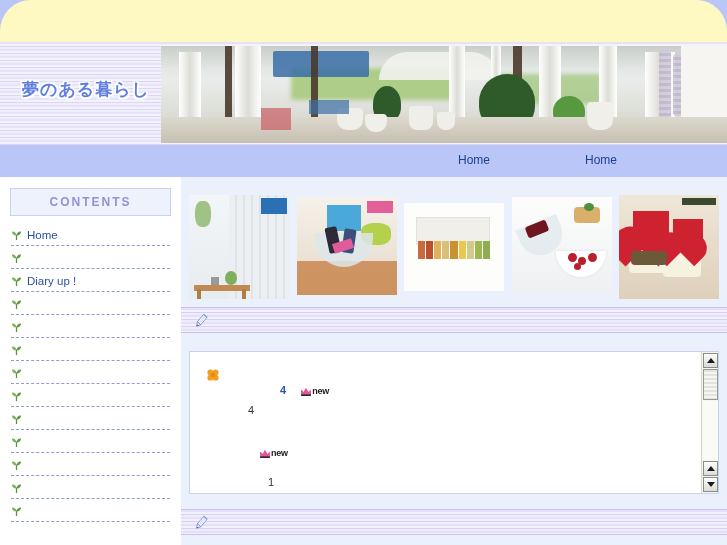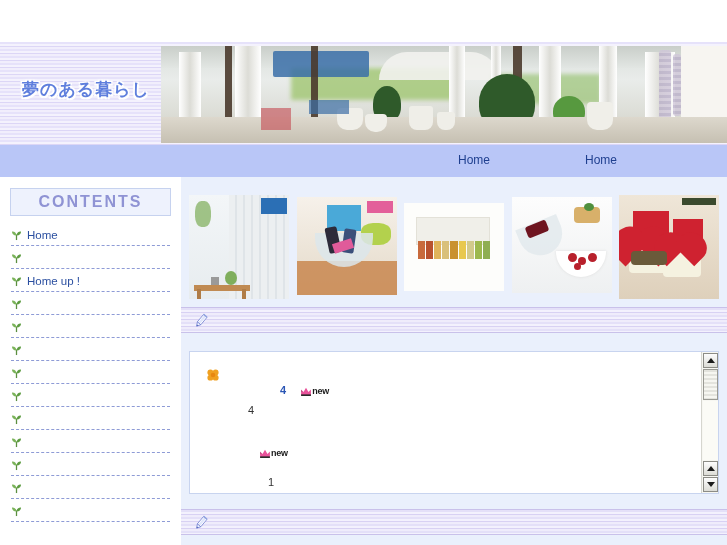--- a/index.html
+++ b/index.html
@@ -14,21 +14,22 @@
     position: relative;
     width: 727px; height: 545px;
     background: #b9c6f7;
     overflow: hidden;
   }
 
   
   #header {
     position: absolute; left: 0; top: 0;
     width: 727px; height: 144px;
-    background: #ffffff;
+    background: #fef9c3;
+    border-radius: 31px;
   }
   #header-stripe {
     position: absolute; left: 0; top: 42px;
     width: 727px; height: 103px;
     background:
       repeating-linear-gradient(
         to bottom,
         #e6e2fa 0px, #e6e2fa 2px,
         #f4f2fd 2px, #f4f2fd 4px,
         #dcd6f6 4px, #dcd6f6 5px,
@@ -134,21 +135,21 @@
 
   
   #contents-box {
     margin: 11px 10px 0 10px;
     height: 28px;
     background: #eef2fd;
     border: 1px solid #c6d2ef;
     display: flex; align-items: center; justify-content: center;
   }
   #contents-title {
-    font-size: 16px; font-weight: bold;
+    font-size: 12px; font-weight: bold;
     letter-spacing: 2px;
     color: #8f93d4;
   }
   #menu-list { margin: 9px 11px 0 11px; }
   .menu-item {
     display: flex; align-items: center;
     height: 19px;
     cursor: pointer;
     text-decoration: none;
   }
@@ -371,21 +372,21 @@
           </svg>
           <span class="menu-label"></span>
         </a>
         <div class="menu-sep"></div>
         <a class="menu-item">
           <svg class="sprout" viewBox="0 0 12 13">
             <path d="M6 12 L6 6" stroke="#5b8f3f" stroke-width="1.4" fill="none"></path>
             <path d="M6 7 C2.4 7 1 5 1.1 2.6 C4 2.4 5.6 4 6 7 Z" fill="#7bb35a"></path>
             <path d="M6 7 C9.6 7 11 5 10.9 2.6 C8 2.4 6.4 4 6 7 Z" fill="#5e9c42"></path>
           </svg>
-          <span class="menu-label">Home up !</span>
+          <span class="menu-label">Diary up !</span>
         </a>
         <div class="menu-sep"></div>
         <a class="menu-item">
           <svg class="sprout" viewBox="0 0 12 13">
             <path d="M6 12 L6 6" stroke="#5b8f3f" stroke-width="1.4" fill="none"></path>
             <path d="M6 7 C2.4 7 1 5 1.1 2.6 C4 2.4 5.6 4 6 7 Z" fill="#7bb35a"></path>
             <path d="M6 7 C9.6 7 11 5 10.9 2.6 C8 2.4 6.4 4 6 7 Z" fill="#5e9c42"></path>
           </svg>
           <span class="menu-label"></span>
         </a>

